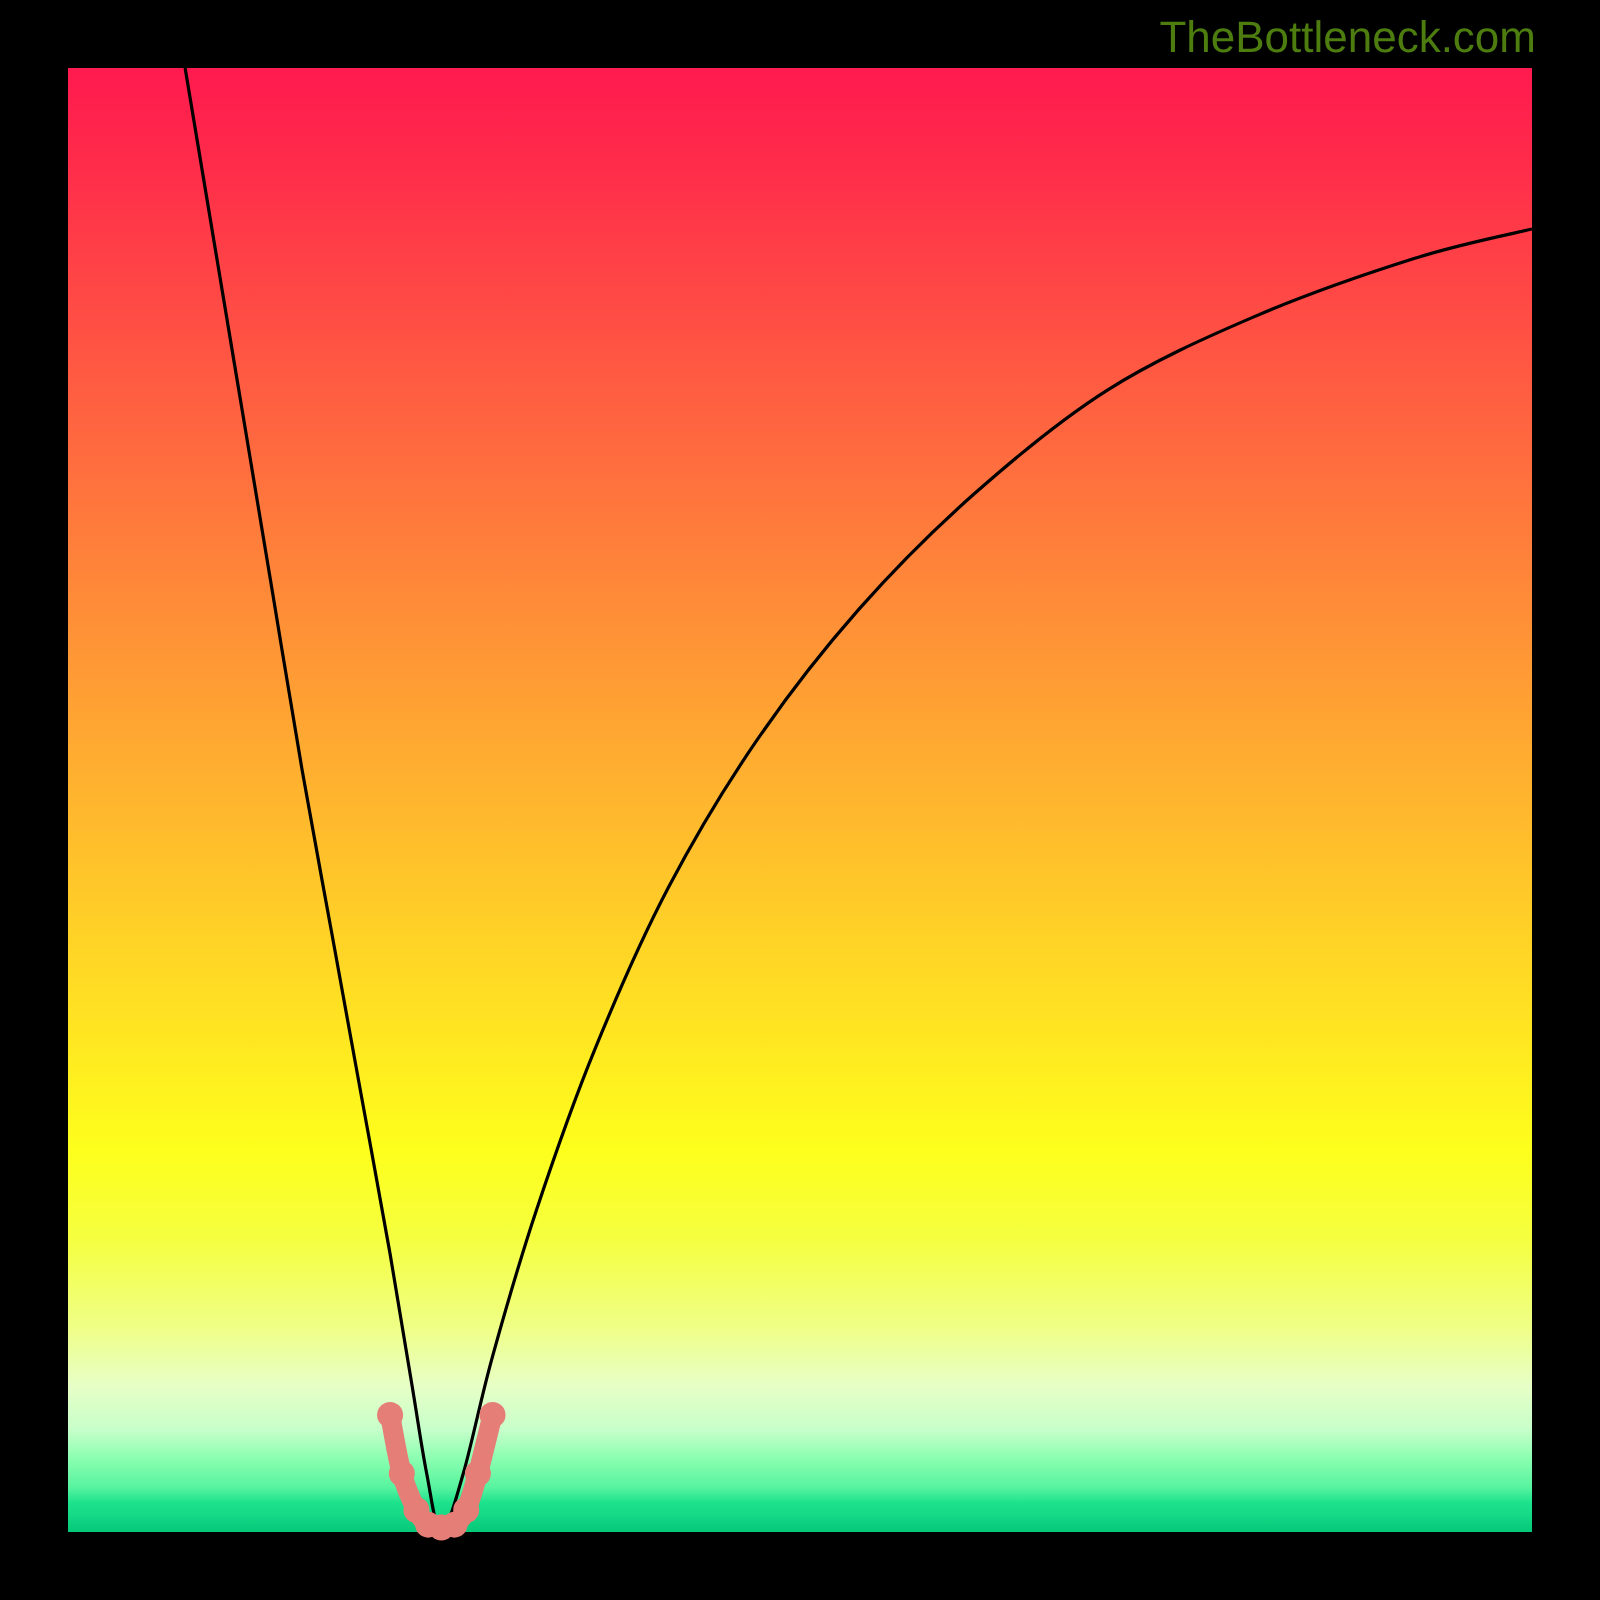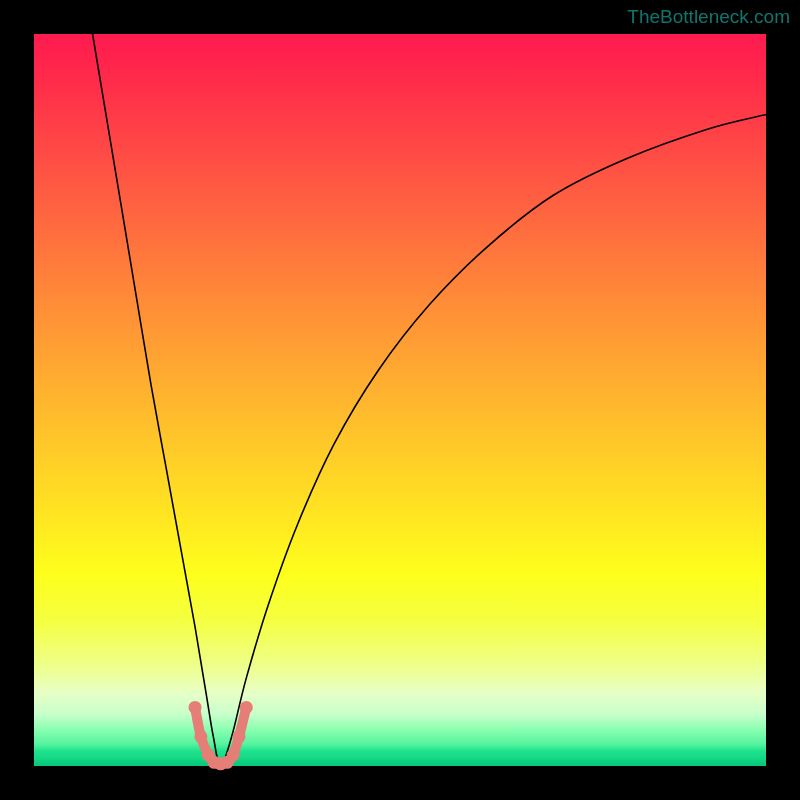--- a/index.html
+++ b/index.html
@@ -33,25 +33,25 @@
       #8affb0 95%,
       #56f39f 97%,
       #1de28c 98%,
       #16da86 98.8%,
       #0cd07e 99.4%,
       #04c979 100%);
   }
   .watermark {
     position: absolute;
     top: 6px;
-    right: 10px;
+    right: 32px;
     font-family: Arial, Helvetica, sans-serif;
-    font-size: 19px;
+    font-size: 22px;
     font-weight: 400;
-    color: #0f766e;
+    color: #4d7c0f;
     letter-spacing: 0;
     z-index: 10;
     -webkit-font-smoothing: antialiased;
   }
   svg.curve {
     position: absolute;
     left: 0;
     top: 0;
     width: 732px;
     height: 732px;

